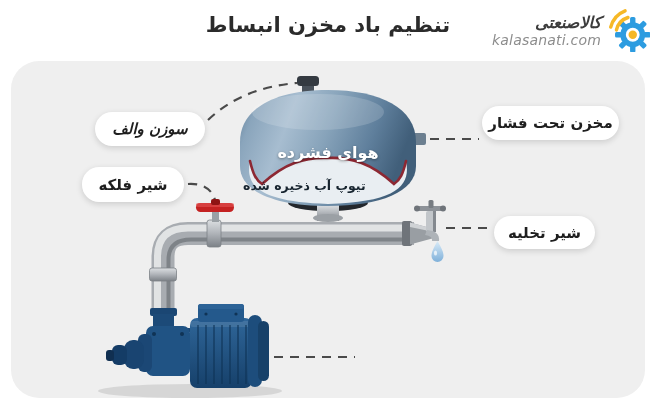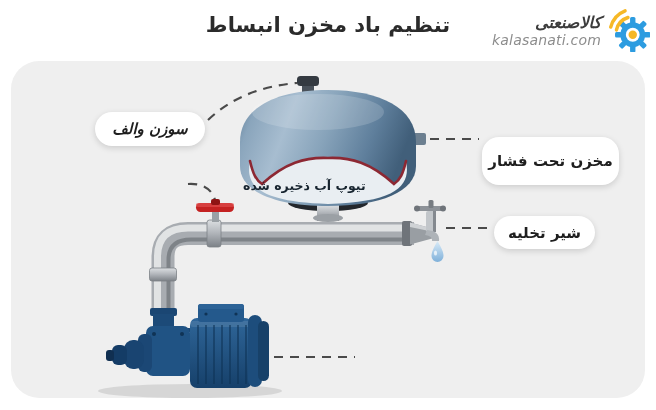--- a/index.html
+++ b/index.html
@@ -19,21 +19,21 @@
     background:#efefef;border-radius:28px;}
 
   svg.diagram{position:absolute;left:0;top:0;}
 
   
   .pill{position:absolute;background:#ffffff;border-radius:17px;
     box-shadow:0 2px 6px rgba(0,0,0,.15);display:flex;align-items:center;
     justify-content:center;font-weight:bold;font-size:15px;color:#1e1e1e;direction:rtl;}
   .pill-needle{left:95px;top:112px;width:110px;height:34px;font-style:italic;}
   .pill-gate{left:82px;top:167px;width:102px;height:35px;}
-  .pill-pressure{left:482px;top:137px;width:137px;height:48px;}
+  .pill-pressure{left:482px;top:106px;width:137px;height:34px;}
   .pill-drain{left:494px;top:216px;width:101px;height:33px;}
   .pill-pump{left:358px;top:341px;width:121px;height:32px;}
 
   
   .tank-air{position:absolute;left:250px;top:143px;width:156px;text-align:center;
     color:#ffffff;font-weight:bold;font-size:16px;direction:rtl;
     text-shadow:0 1px 3px rgba(0,0,0,.4);}
   .tank-water{position:absolute;left:243px;top:178px;width:170px;text-align:left;
     color:#17242f;font-weight:bold;font-size:12.5px;direction:rtl;}
 </style>
@@ -199,18 +199,20 @@
       <rect x="198" y="304" width="46" height="5" rx="2.5" fill="#2d6397"></rect>
       <circle cx="206" cy="314" r="1.6" fill="#0f3355"></circle>
       <circle cx="236" cy="314" r="1.6" fill="#0f3355"></circle>
 
       <rect x="248" y="315" width="14" height="72" rx="7" fill="#1d4d7c"></rect>
       <rect x="258" y="321" width="11" height="60" rx="5.5" fill="#174169"></rect>
     </g>
   </svg>
 
   <div class="pill pill-needle">سوزن والف</div>
+  <div class="pill pill-gate">شیر فلکه</div>
   <div class="pill pill-pressure">مخزن تحت فشار</div>
   <div class="pill pill-drain">شیر تخلیه</div>
 
+  <div class="tank-air">هوای فشرده</div>
   <div class="tank-water">تیوپ آب ذخیره شده</div>
 
 </div>
 
 </body></html>

